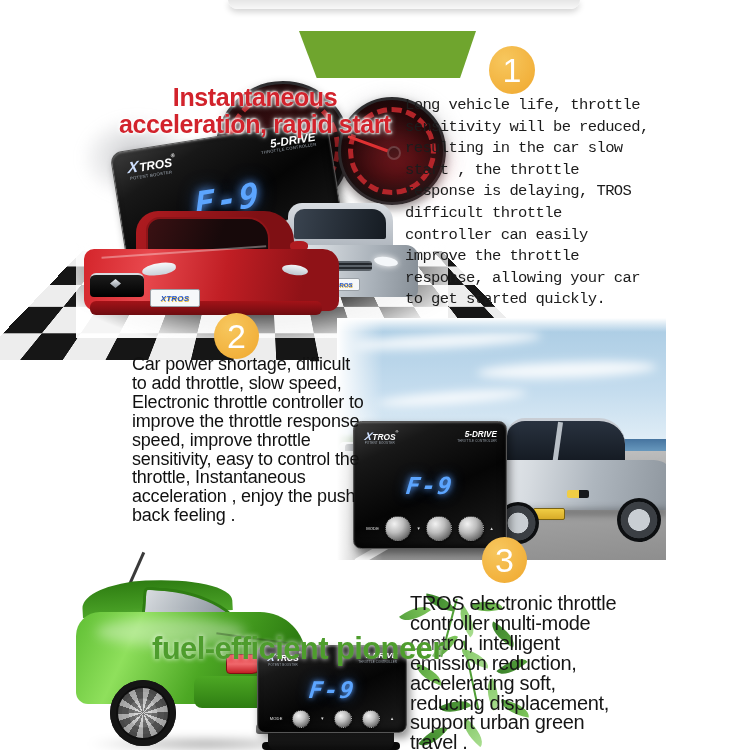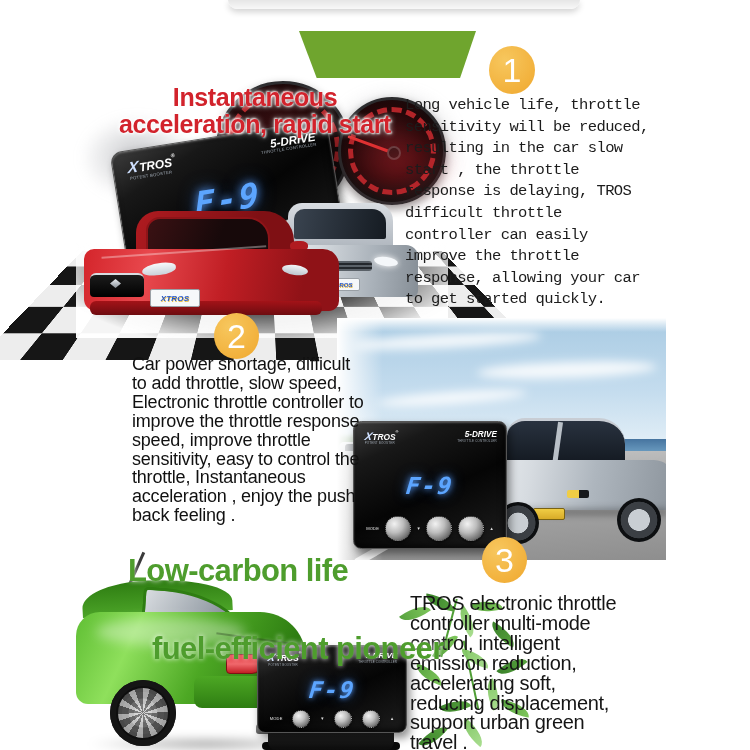--- a/index.html
+++ b/index.html
@@ -380,21 +380,20 @@
         <span class="dv-mode">MODE</span>
         <span class="dv-btn"></span>
         <span class="dv-tri">▼</span>
         <span class="dv-btn"></span>
         <span class="dv-btn"></span>
         <span class="dv-tri">▲</span>
       </div>
     </div>
   </div>
 
-  <div class="abs green-title g1">Low-carbon life</div>
   <div class="abs green-title g2">fuel-efficient pioneer</div>
 
   <div class="abs badge badge3">
     <span>3</span>
   </div>
 
   <div class="abs copy copy3">TROS electronic throttle
 controller multi-mode
 control, intelligent
 emission reduction,

